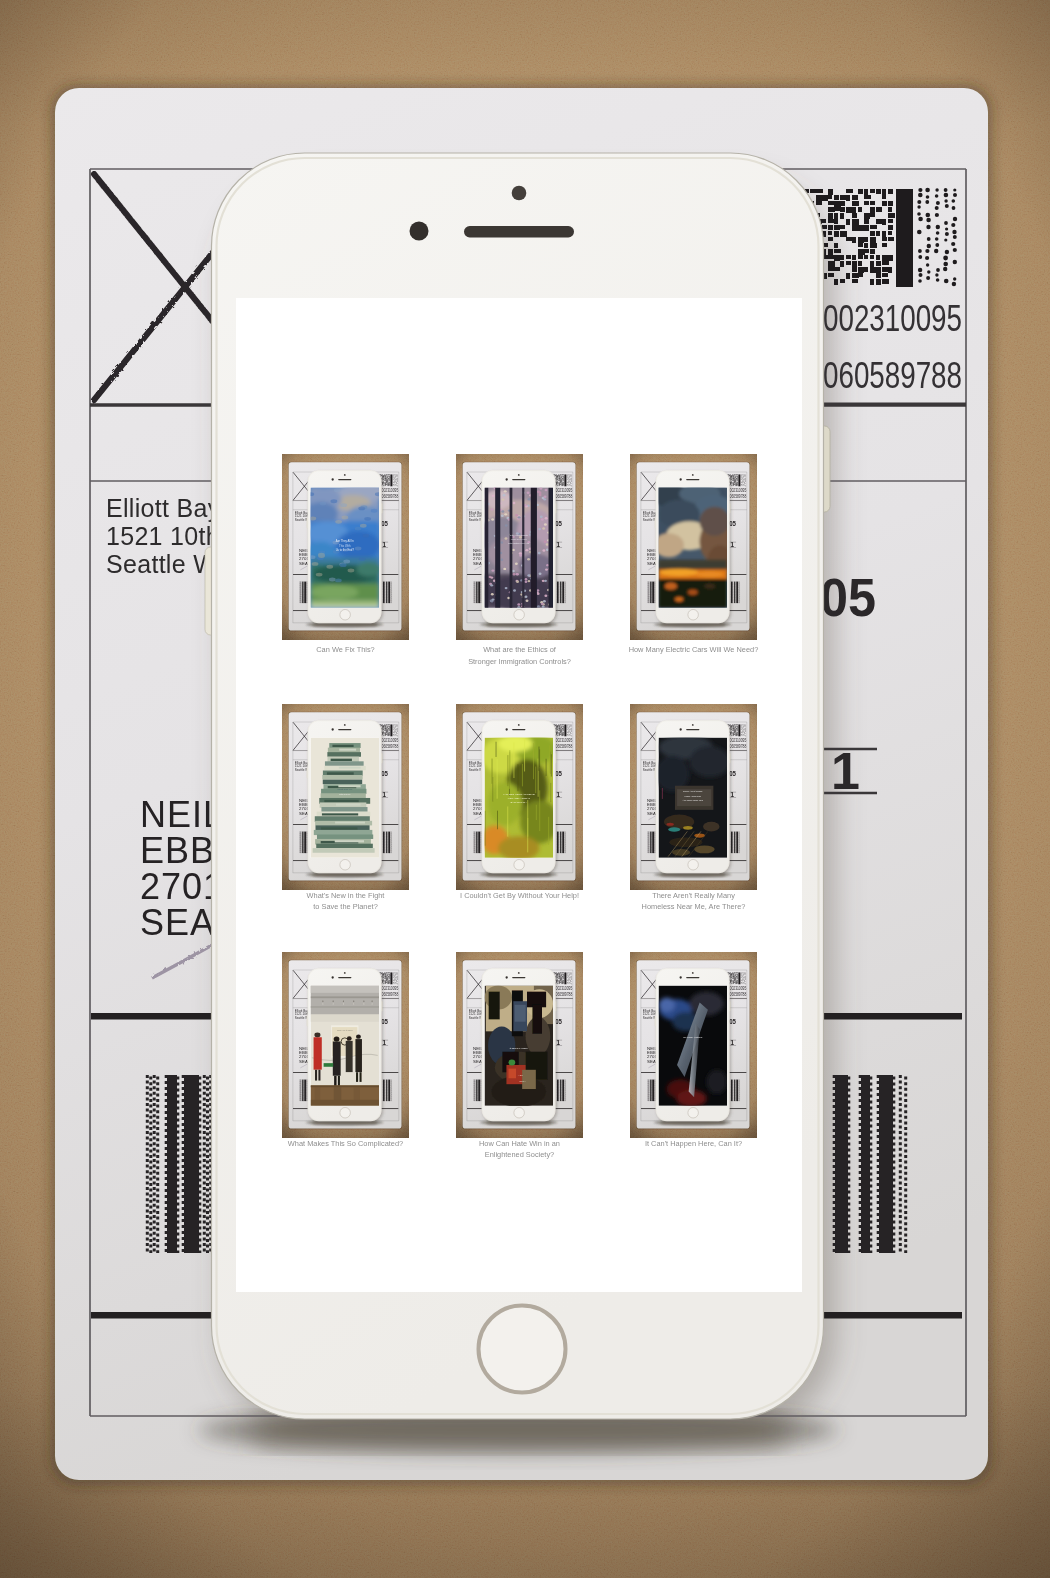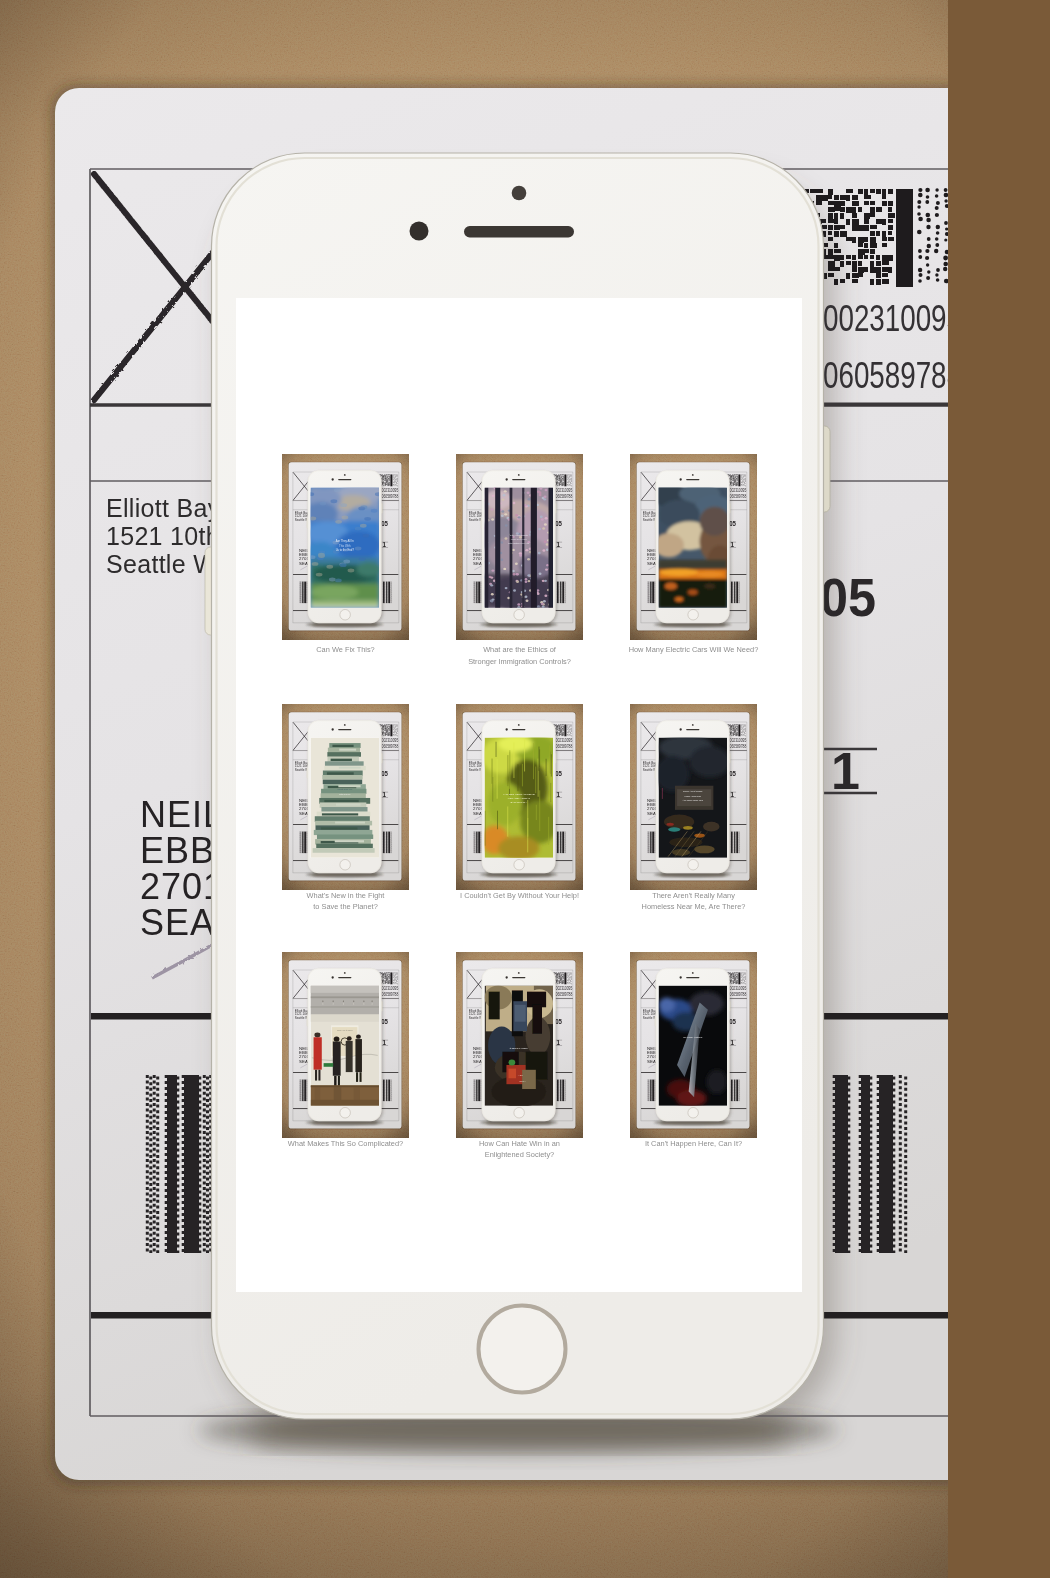--- a/index.html
+++ b/index.html
@@ -1,14 +1,14 @@
 <!DOCTYPE html>
 <html><head><meta charset="utf-8"><style>
 html,body{margin:0;padding:0;background:#7a5a38;}
-#stage{position:relative;width:948px;height:1578px;overflow:hidden;font-family:"Liberation Sans", sans-serif;}
+#stage{position:relative;width:1050px;height:1578px;overflow:hidden;font-family:"Liberation Sans", sans-serif;}
 </style></head><body>
 <div id="stage">
 <svg width="1050" height="1578" viewBox="0 0 1050 1578" xmlns="http://www.w3.org/2000/svg">
 <defs>
 <radialGradient id="cbg" cx="50%" cy="33%" r="80%">
           <stop offset="0" stop-color="#a98152"></stop>
           <stop offset="0.5" stop-color="#9d7547"></stop>
           <stop offset="0.8" stop-color="#8a643b"></stop>
           <stop offset="1" stop-color="#73522f"></stop>
         </radialGradient>

